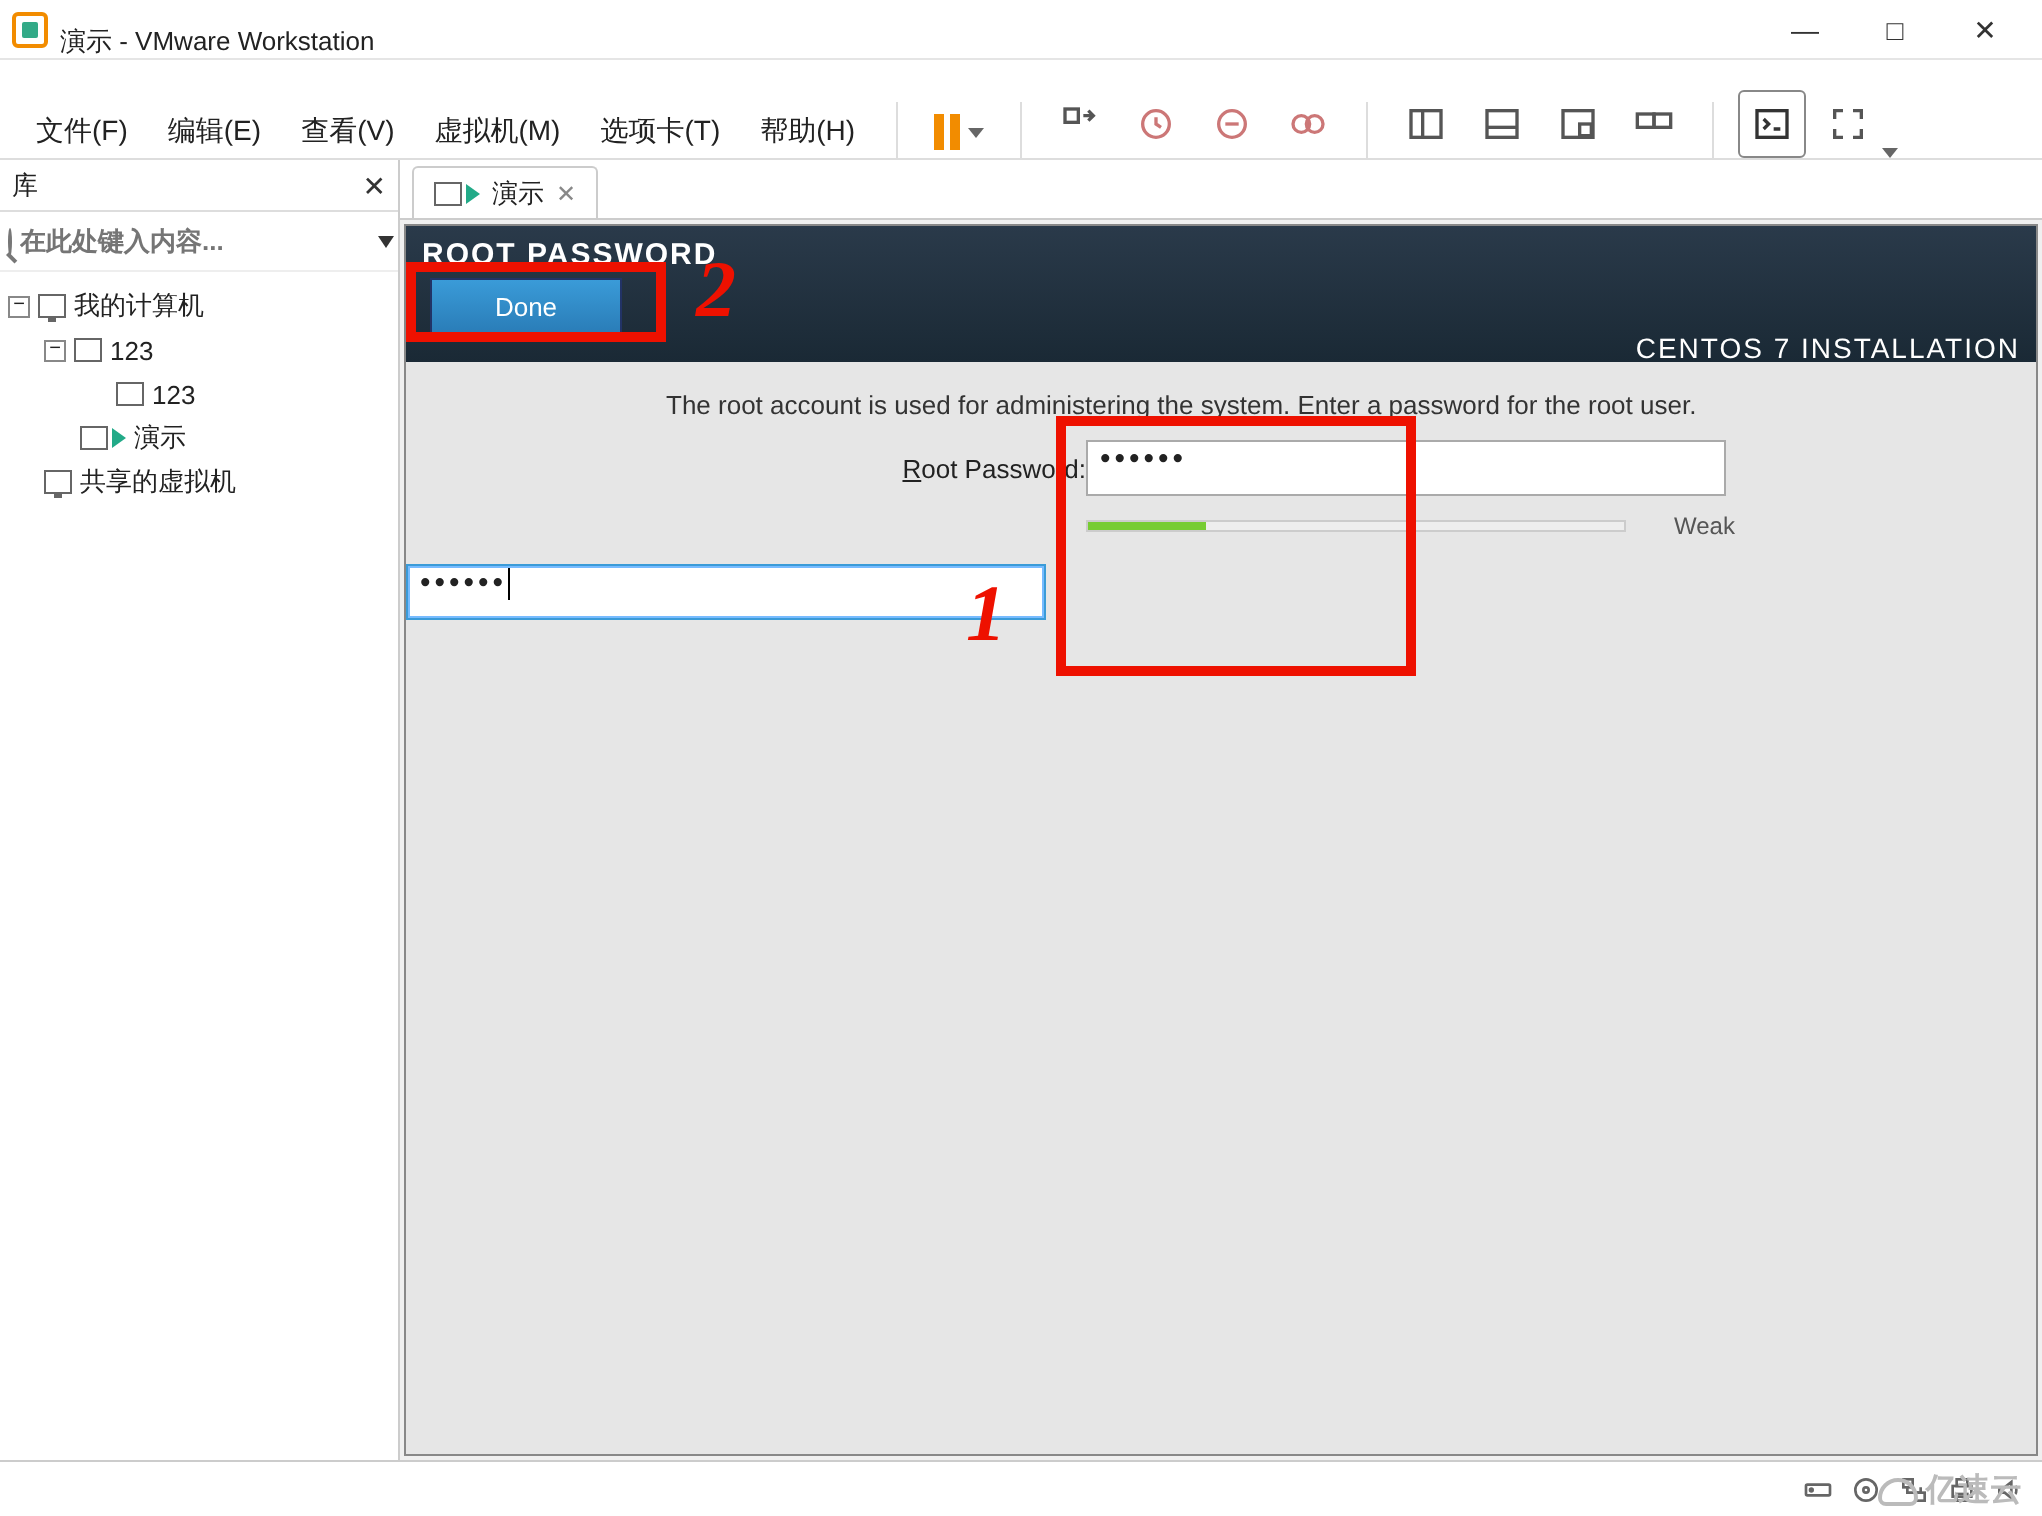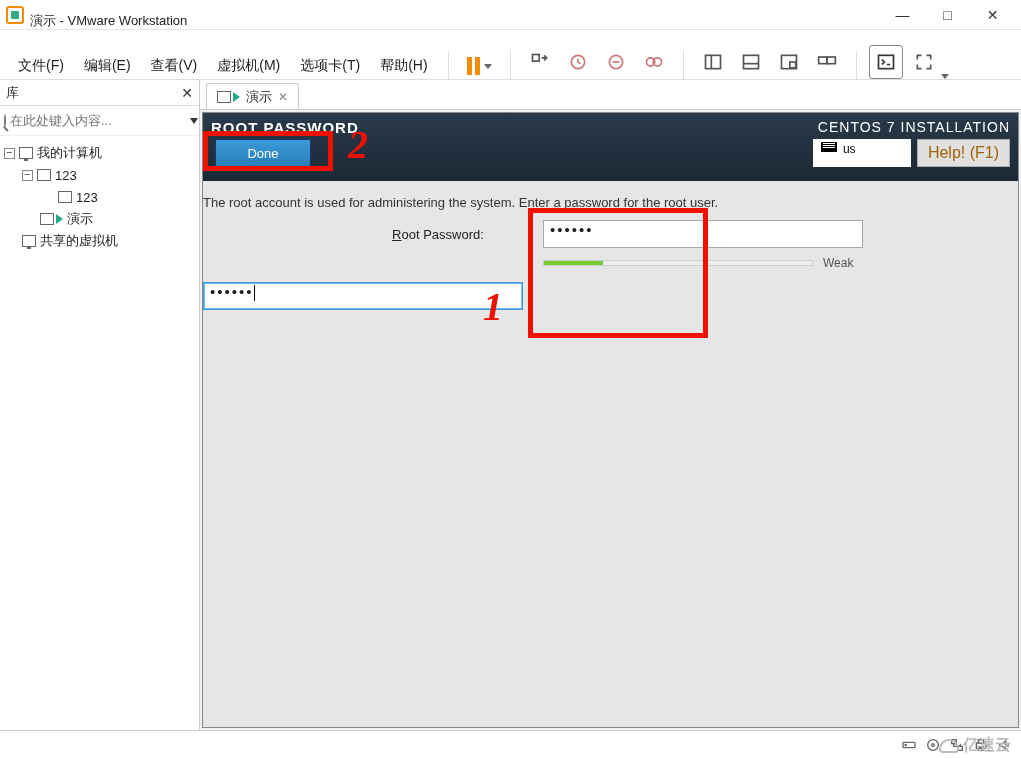--- a/index.html
+++ b/index.html
@@ -24,21 +24,21 @@
   .dropdown-arrow { width:0;height:0;border-left:4px solid transparent;border-right:4px solid transparent;border-top:5px solid #666;}
 
   
   .mainrow { display:flex; height: calc(100% - 30px - 50px - 28px); }
   .sidebar { width:200px; border-right:1px solid #ccc; display:flex; flex-direction:column; }
   .side-header { height:26px; display:flex; align-items:center; padding:0 6px; border-bottom:1px solid #ddd; font-size:13px;}
   .side-header .x { margin-left:auto; font-size:14px; color:#333;}
   .side-search { height:30px; display:flex; align-items:center; padding:0 4px; gap:4px; border-bottom:1px solid #eee;}
   .side-search .mag { width:14px;height:14px;border:1.5px solid #777;border-radius:50%; position:relative;}
   .side-search .mag::after{content:'';position:absolute;width:6px;height:1.5px;background:#777;transform:rotate(45deg);bottom:-3px;right:-4px;}
-  .side-search input { flex:1; border:none; outline:none; font-size:13px; color:#888;}
+  .side-search input { flex:1; border:none; outline:none; font-size:13px; color:#888;font-weight:bold;}
   .side-search .dd { width:0;height:0;border-left:4px solid transparent;border-right:4px solid transparent;border-top:6px solid #333;}
   .tree { padding:6px 4px; font-size:13px; }
   .tree-row { display:flex; align-items:center; height:22px; gap:4px; white-space:nowrap;}
   .tree-toggle { width:11px;height:11px;border:1px solid #888;display:flex;align-items:center;justify-content:center;font-size:10px;line-height:1;}
   .tree-indent { display:inline-block; width:14px;}
   .tree-icon { width:14px;height:12px;border:1px solid #666;display:inline-block;position:relative;}
   .tree-icon.monitor::after{content:'';position:absolute;bottom:-3px;left:4px;width:4px;height:2px;background:#666;}
   .tree-icon.play { border:none;width:0;height:0;border-top:5px solid transparent;border-bottom:5px solid transparent;border-left:7px solid #2a8;}
   .tree-icon-wrap{ display:flex; align-items:center; gap:2px;}
 
@@ -49,35 +49,35 @@
   .tab .closex { color:#888; font-size:12px;}
   .vm-screen { flex:1; margin:2px; background:#000; position:relative; overflow:hidden; border:1px solid #888;}
 
   
   .centos { position:absolute; inset:0; background:#e6e6e6; display:flex; flex-direction:column;}
   .topbar { height:68px; background: linear-gradient(#2a3a4a, #1a2935); color:#fff; position:relative; display:flex; align-items:flex-start; padding:8px 24px;}
   .topbar-title { font-size:15px; font-weight:600; letter-spacing:1px; position:absolute; top:6px; left:8px;}
   .done-btn { position:absolute; top:26px; left:12px; width:96px; height:28px; background:linear-gradient(#3a9bd8,#2a7db8); color:#fff; border:1px solid #236; display:flex; align-items:center;justify-content:center; font-size:13px;}
   .done-btn span { }
   .top-right { position:absolute; right:8px; top:6px; text-align:right;}
-  .install-label { font-size:14px; letter-spacing:1px;}
+  .install-label { font-size:14px; letter-spacing:1px;margin-top:47px;}
   .kbd-help-row { display:flex; gap:6px; margin-top:4px; justify-content:flex-end;}
   .kbd-box { background:#fff; color:#000; padding:3px 8px; display:flex; align-items:flex-start; gap:6px; font-size:12px; width:98px;}
   .kbd-box .kbicon{ width:16px;height:10px;background:#000;position:relative;}
   .kbd-box .kbicon::after{content:'';position:absolute;inset:1px 2px 3px 2px;background:repeating-linear-gradient(#fff,#fff 1px,#000 1px,#000 2px);}
   .help-btn { background:#e0e0e0; color:#a16207; padding:4px 10px; border:1px solid #aaa; font-size:16px;}
 
   .installer-body { flex:1; padding:14px 0 0 0; position:relative; background:#e6e6e6;}
-  .info-line { text-align:left; font-size:13px; color:#333; margin-bottom:10px;}
+  .info-line { text-align:left; margin-left:130px; font-size:13px; color:#333; margin-bottom:10px;}
   .form-row { display:flex; align-items:center; margin-bottom:14px;}
-  .form-label { width:340px; text-align:center; padding-left:130px; font-size:13px; }
+  .form-label { width:340px; text-align:right; padding-left:130px; font-size:13px; }
   .form-label .ul { text-decoration: underline; }
   .form-input { width:320px; height:28px; border:1px solid #aaa; background:#fff; padding:0 6px; font-size:15px; letter-spacing:2px;}
   .form-input.active { border:1px solid #3a9bd8; box-shadow:0 0 0 1px #7bf inset;}
-  .strength-row { display:flex; align-items:center; margin: -6px 0 12px 340px; gap:10px;}
+  .strength-row { display:flex; align-items:center; margin: -6px 0 12px 340px; gap:24px;}
   .strength-bar { width:270px; height:6px; background:#eee; border:1px solid #ccc; position:relative;}
   .strength-fill { position:absolute; left:0; top:0; bottom:0; width:22%; background:#7c3;}
   .strength-text { font-size:12px; color:#555;}
 
   .warnbar { position:absolute; left:0; right:0; bottom:0; background:#e8963a; color:#fff; padding:8px 14px 8px 44px; font-size:12px; line-height:1.5;}
   .warnbar .warnicon { position:absolute; left:12px; top:10px; width:0;height:0;border-left:8px solid transparent;border-right:8px solid transparent;border-bottom:14px solid #fff;}
   .warnbar .warnicon::after{content:'!';position:absolute;left:-2px;top:2px;color:#e8963a;font-weight:bold;font-size:10px;}
 
   
   .annot { position:absolute; border:5px solid #e10; pointer-events:none;}

